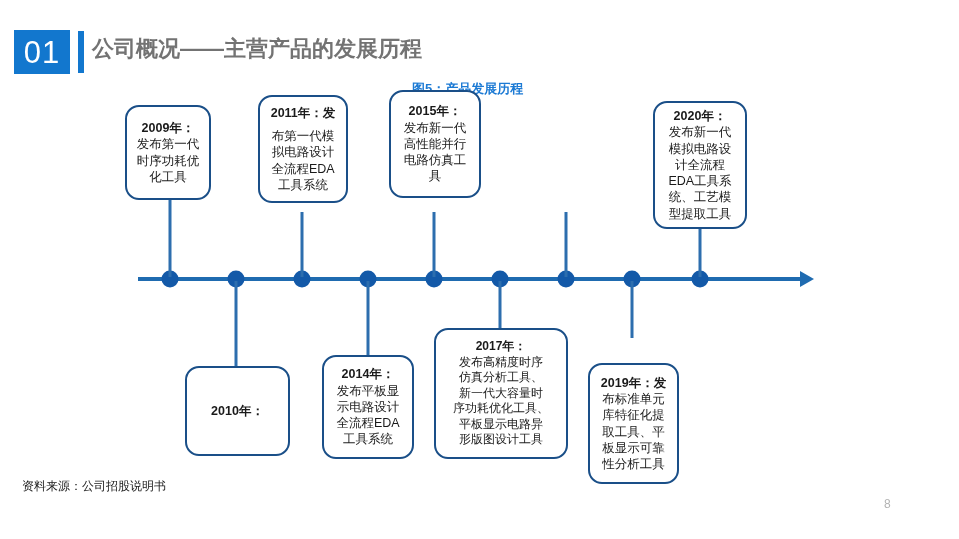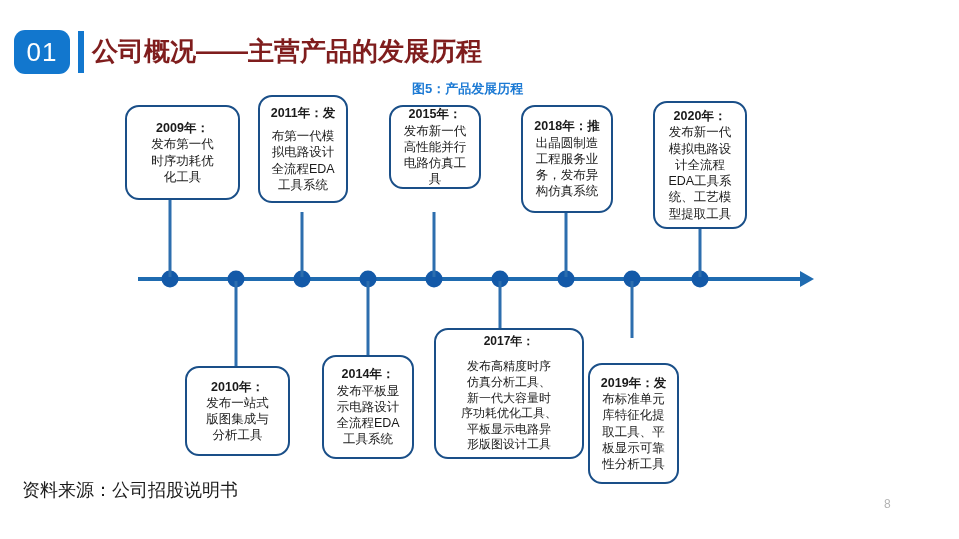--- a/index.html
+++ b/index.html
@@ -23,44 +23,43 @@
 
   
   .badge {
     position: absolute;
     left: 14px;
     top: 30px;
     width: 56px;
     height: 44px;
     background: #1277ce;
     color: #ffffff;
-    font-size: 26px;
+    font-size: 31px;
     font-weight: 400;
     letter-spacing: 1px;
     display: flex;
     align-items: center;
     justify-content: center;
     line-height: 1;
-    border-radius: 11px;
   }
   .title-bar {
     position: absolute;
     left: 78px;
     top: 31px;
     width: 6px;
     height: 42px;
     background: #1277ce;
   }
   .page-title {
     position: absolute;
     left: 92px;
     top: 35px;
-    font-size: 26px;
+    font-size: 22px;
     font-weight: bold;
-    color: #7f1d1d;
+    color: #737373;
     letter-spacing: 0px;
     white-space: nowrap;
     line-height: 1.25;
   }
   .fig-caption {
     position: absolute;
     left: 384px;
     top: 80px;
     font-size: 13px;
     font-weight: bold;
@@ -132,21 +131,21 @@
   .event-box.wide .year,
   .event-box.wide .body {
     font-size: 12px;
   }
 
   
   .source-note {
     position: absolute;
     left: 22px;
     top: 478px;
-    font-size: 18px;
+    font-size: 12px;
     color: #1a1a1a;
     white-space: nowrap;
   }
   .page-num {
     position: absolute;
     left: 884px;
     top: 497px;
     font-size: 12px;
     color: #b3b3b3;
   }
@@ -178,77 +177,67 @@
   <div class="connector" style="left:302px; top:212px; height:65px;"></div>
   <div class="connector" style="left:434px; top:212px; height:65px;"></div>
   <div class="connector" style="left:566px; top:212px; height:65px;"></div>
   <div class="connector" style="left:700px; top:228px; height:49px;"></div>
 
   <div class="connector" style="left:236px; top:281px; height:85px;"></div>
   <div class="connector" style="left:368px; top:281px; height:74px;"></div>
   <div class="connector" style="left:500px; top:281px; height:47px;"></div>
   <div class="connector" style="left:632px; top:281px; height:57px;"></div>
 
-  <div class="event-box" style="left:125px; top:105px; width:115px; height:95px;">
+  <div class="event-box" style="left:125px; top:105px; width:86px; height:95px;">
     <span class="year">2009年：</span>
     <span class="body">发布第一代
 时序功耗优
 化工具</span>
   </div>
 
   <div class="event-box" style="left:258px; top:95px; width:90px; height:108px;gap:7px;">
     <span class="year">2011年：发</span>
     <span class="body">布第一代模
 拟电路设计
 全流程EDA
 工具系统</span>
   </div>
 
-  <div class="event-box" style="left:389px; top:105px; width:92px; height:84px;">
+  <div class="event-box" style="left:389px; top:90px; width:92px; height:108px;">
     <span class="year">2015年：</span>
     <span class="body">发布新一代
 高性能并行
 电路仿真工
 具</span>
   </div>
 
-  <div class="event-box" style="left:521px; top:105px; width:92px; height:108px;">
-    <span class="year">2018年：推</span>
-    <span class="body">出晶圆制造
-工程服务业
-务，发布异
-构仿真系统</span>
-  </div>
 
   <div class="event-box" style="left:653px; top:101px; width:94px; height:128px;">
     <span class="year">2020年：</span>
     <span class="body">发布新一代
 模拟电路设
 计全流程
 EDA工具系
 统、工艺模
 型提取工具</span>
   </div>
 
   <div class="event-box" style="left:185px; top:366px; width:105px; height:90px;">
     <span class="year">2010年：</span>
-    <span class="body">发布一站式
-版图集成与
-分析工具</span>
   </div>
 
   <div class="event-box" style="left:322px; top:355px; width:92px; height:104px;text-align:center;">
     <span class="year">2014年：</span>
     <span class="body">发布平板显
 示电路设计
 全流程EDA
 工具系统</span>
   </div>
 
-  <div class="event-box wide" style="left:434px; top:328px; width:150px; height:131px;justify-content:space-between;">
+  <div class="event-box wide" style="left:434px; top:328px; width:134px; height:131px;">
     <span class="year">2017年：</span>
     <span class="body">发布高精度时序
 仿真分析工具、
 新一代大容量时
 序功耗优化工具、
 平板显示电路异
 形版图设计工具</span>
   </div>
 
   <div class="event-box" style="left:588px; top:338px; width:91px; height:121px;margin-top:25px;">

